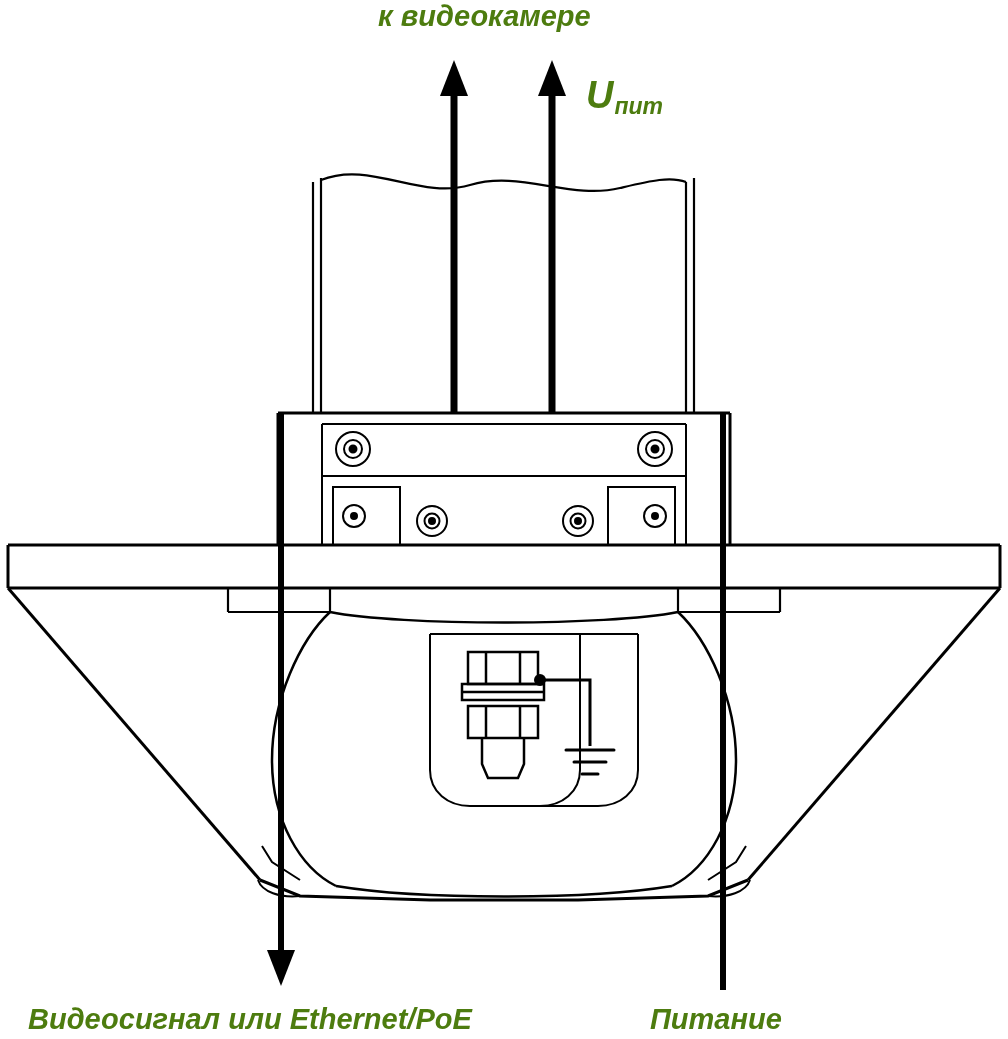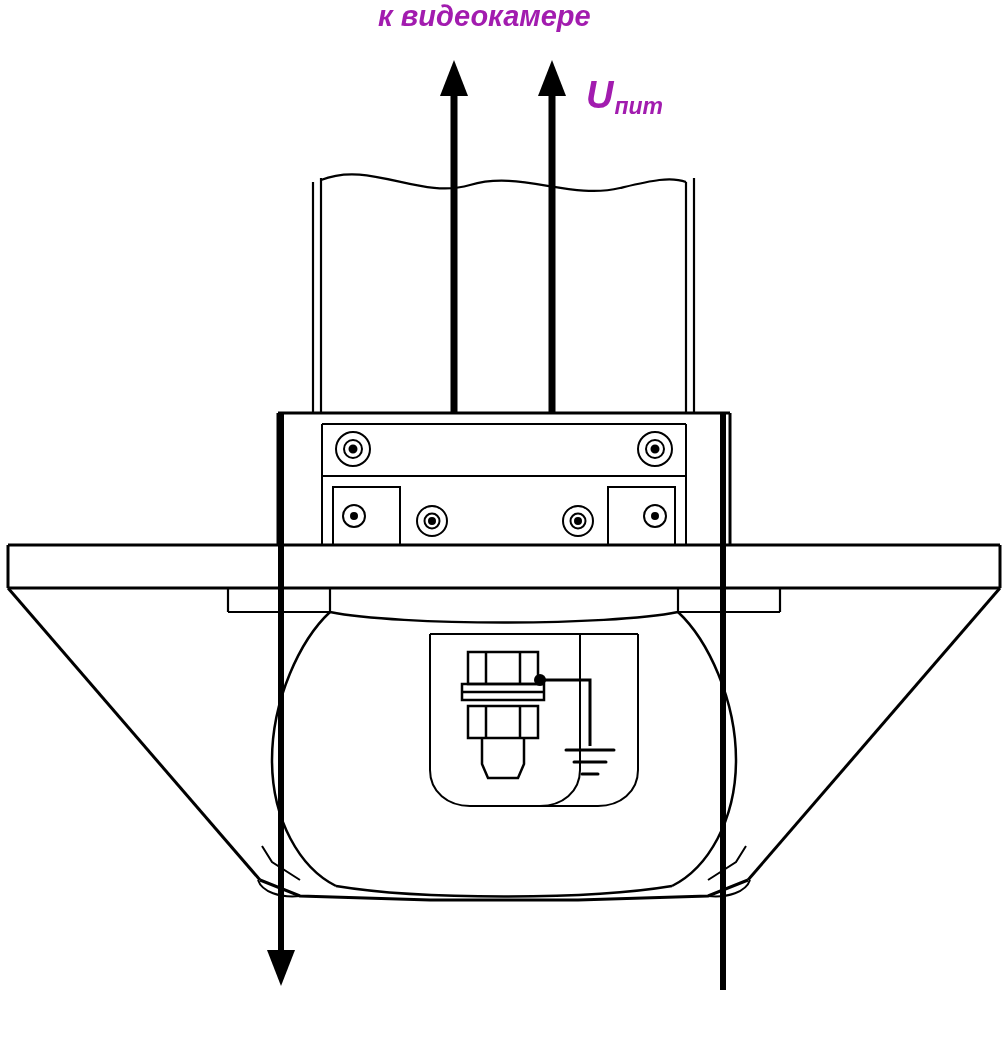--- a/index.html
+++ b/index.html
@@ -20,21 +20,21 @@
   #stage svg {
     position: absolute;
     left: 0;
     top: 0;
   }
   .lbl {
     position: absolute;
     font-family: "Liberation Sans", sans-serif;
     font-style: italic;
     font-weight: bold;
-    color: #a21caf;
+    color: #4d7c0f;
     white-space: nowrap;
   }
   .lbl-top {
     font-size: 29px;
     left: 378px;
     top: 0px;
   }
   .lbl-u {
     font-size: 38px;
     left: 586px;
@@ -211,15 +211,17 @@
         <path d="M723,413 L723,990"></path>
       </g>
 
     </g>
   </svg>
 
   <div class="lbl lbl-top">к видеокамере</div>
 
   <div class="lbl lbl-u"><span>U</span><sub>пит</sub></div>
 
-
+  <div class="lbl lbl-bl">Видеосигнал или Ethernet/PoE</div>
+
+  <div class="lbl lbl-br">Питание</div>
 
 </div>
 
 </body></html>

